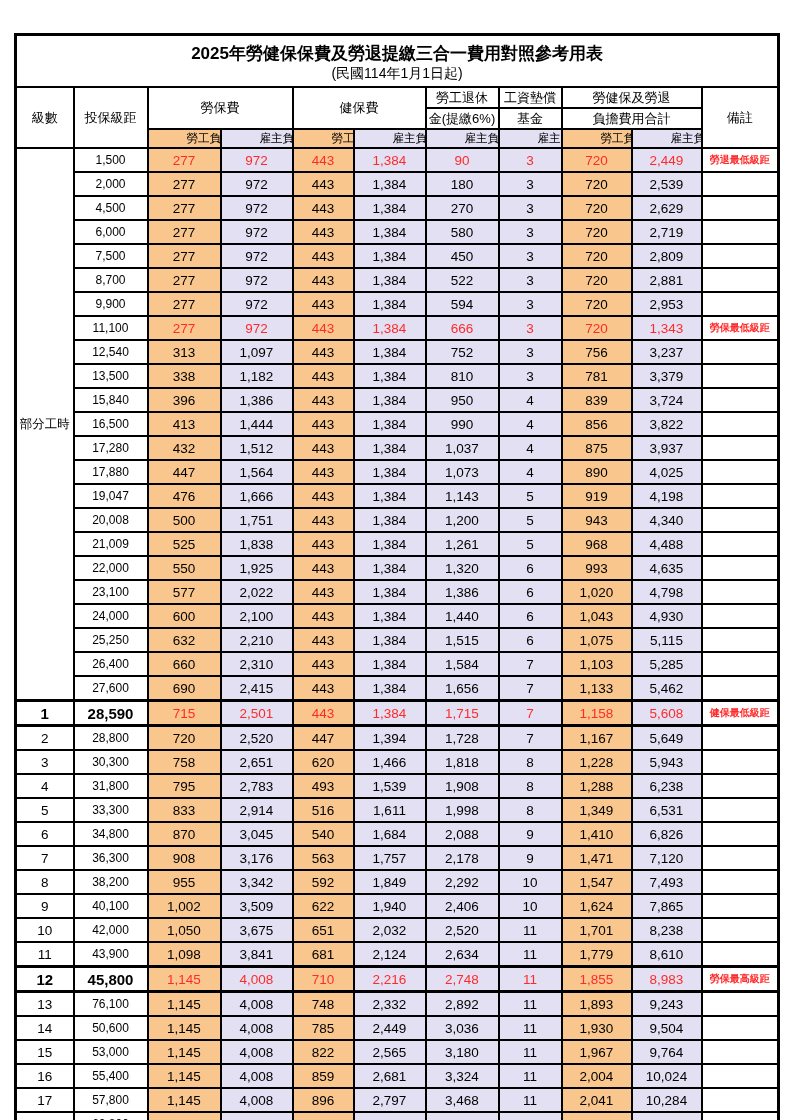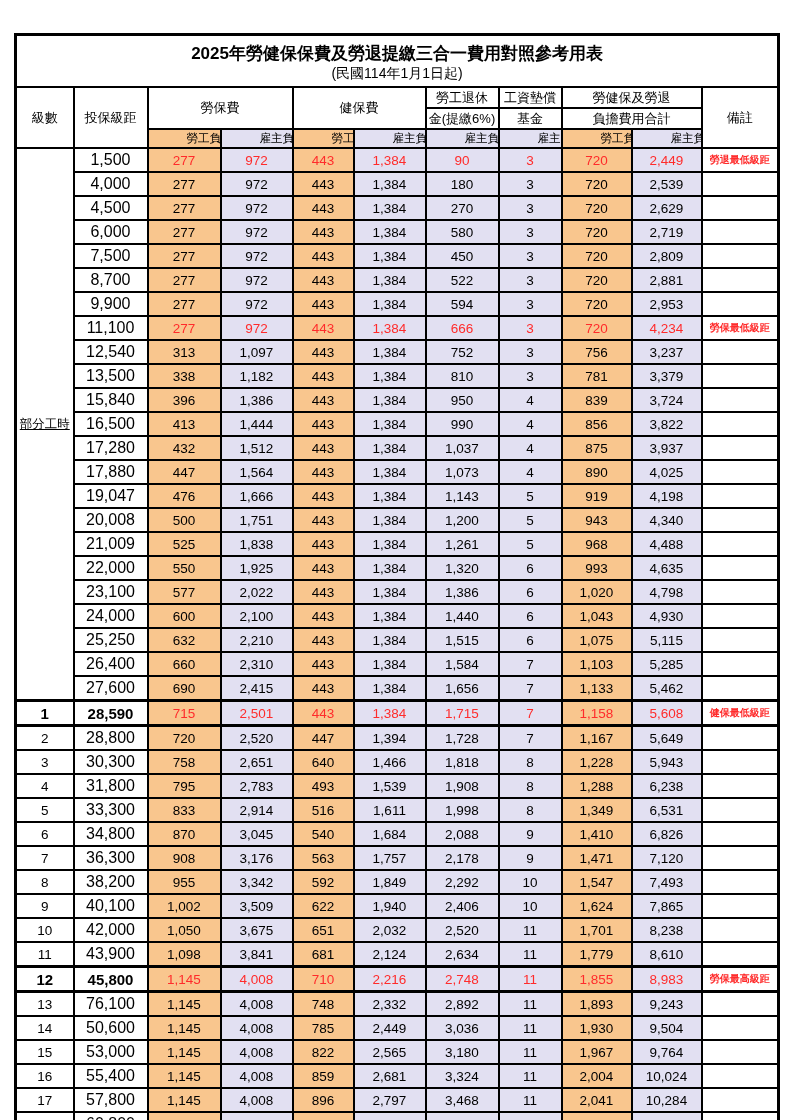--- a/index.html
+++ b/index.html
@@ -9,23 +9,23 @@
   
   .title-cell{height:50px;background:#fff;}
   .title{font-size:17px;font-weight:bold;line-height:1.5;}
   .subtitle{font-size:14px;font-weight:normal;line-height:1.1;}
   
   .ga td{height:19px;font-size:13px;}
   .gb td{height:19px;font-size:13px;text-align:center;}
   .gc td{height:17px;font-size:11.5px;padding-left:38px;}
   
   #tb td{height:22px;font-size:13.5px;}
-  #tb td.lvl{font-size:12.5px;text-decoration:underline;}
+  #tb td.lvl{font-size:12.5px;}
   #tb td.lvlnum{font-size:13.5px;}
-  #tb td.bracket{font-size:16px;}
+  #tb td.bracket{font-size:12px;}
   #tb td.b{font-size:15px;font-weight:bold;}
   .emp{background:#f9c68e;}
   .er{background:#e2e0f2;}
   .red{color:#ff2b2b;}
   #tb td.note{font-size:10px;color:#ff2b2b;font-weight:bold;}
   tr.hl td{border-top-width:3px;border-bottom-width:3px;}
 </style>
 </head>
 <body>
 
@@ -84,21 +84,21 @@
         <td class="er red">972</td>
         <td class="emp red">443</td>
         <td class="er red">1,384</td>
         <td class="er red">90</td>
         <td class="er red">3</td>
         <td class="emp red">720</td>
         <td class="er red">2,449</td>
         <td class="note">勞退最低級距</td>
       </tr>
       <tr>
-        <td class="bracket">4,000</td>
+        <td class="bracket">2,000</td>
         <td class="emp">277</td>
         <td class="er">972</td>
         <td class="emp">443</td>
         <td class="er">1,384</td>
         <td class="er">180</td>
         <td class="er">3</td>
         <td class="emp">720</td>
         <td class="er">2,539</td>
         <td class="note"></td>
       </tr>
@@ -164,21 +164,21 @@
       </tr>
       <tr>
         <td class="bracket">11,100</td>
         <td class="emp red">277</td>
         <td class="er red">972</td>
         <td class="emp red">443</td>
         <td class="er red">1,384</td>
         <td class="er red">666</td>
         <td class="er red">3</td>
         <td class="emp red">720</td>
-        <td class="er red">4,234</td>
+        <td class="er red">1,343</td>
         <td class="note">勞保最低級距</td>
       </tr>
       <tr>
         <td class="bracket">12,540</td>
         <td class="emp">313</td>
         <td class="er">1,097</td>
         <td class="emp">443</td>
         <td class="er">1,384</td>
         <td class="er">752</td>
         <td class="er">3</td>
@@ -378,21 +378,21 @@
         <td class="er">7</td>
         <td class="emp">1,167</td>
         <td class="er">5,649</td>
         <td class="note"></td>
       </tr>
       <tr>
         <td class="lvlnum">3</td>
         <td class="bracket">30,300</td>
         <td class="emp">758</td>
         <td class="er">2,651</td>
-        <td class="emp">640</td>
+        <td class="emp">620</td>
         <td class="er">1,466</td>
         <td class="er">1,818</td>
         <td class="er">8</td>
         <td class="emp">1,228</td>
         <td class="er">5,943</td>
         <td class="note"></td>
       </tr>
       <tr>
         <td class="lvlnum">4</td>
         <td class="bracket">31,800</td>

